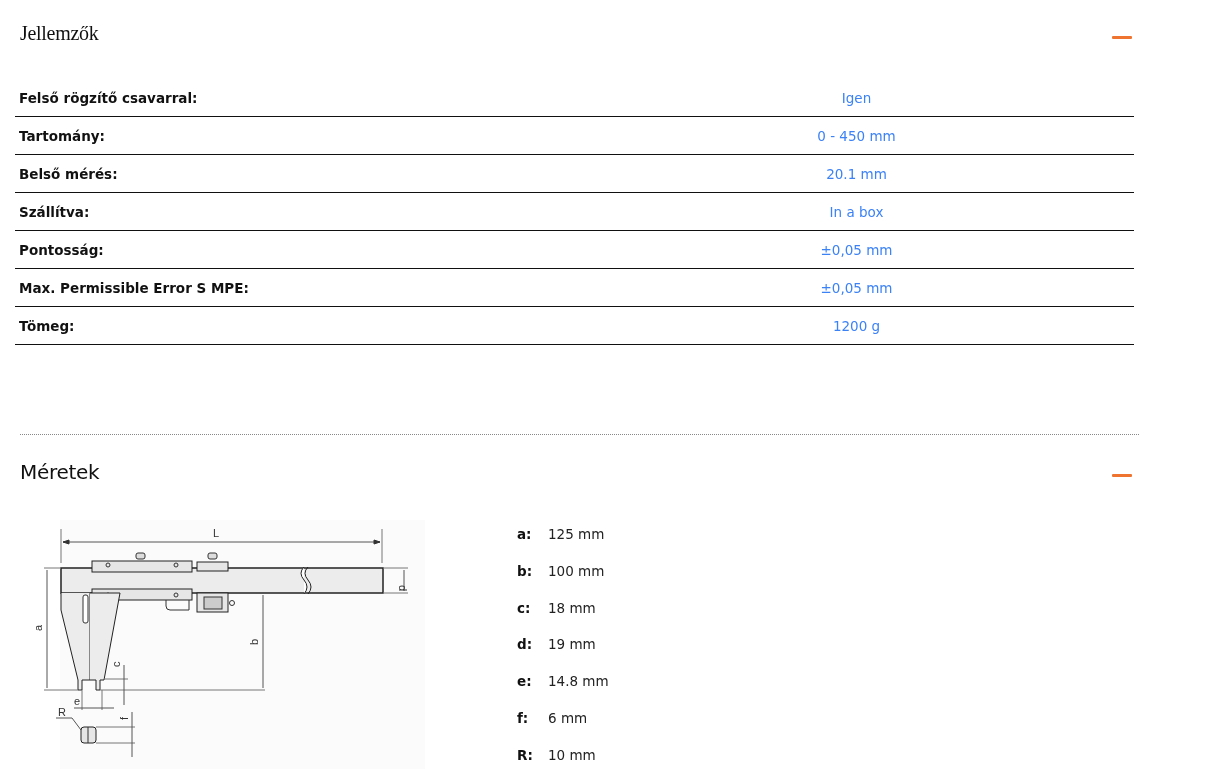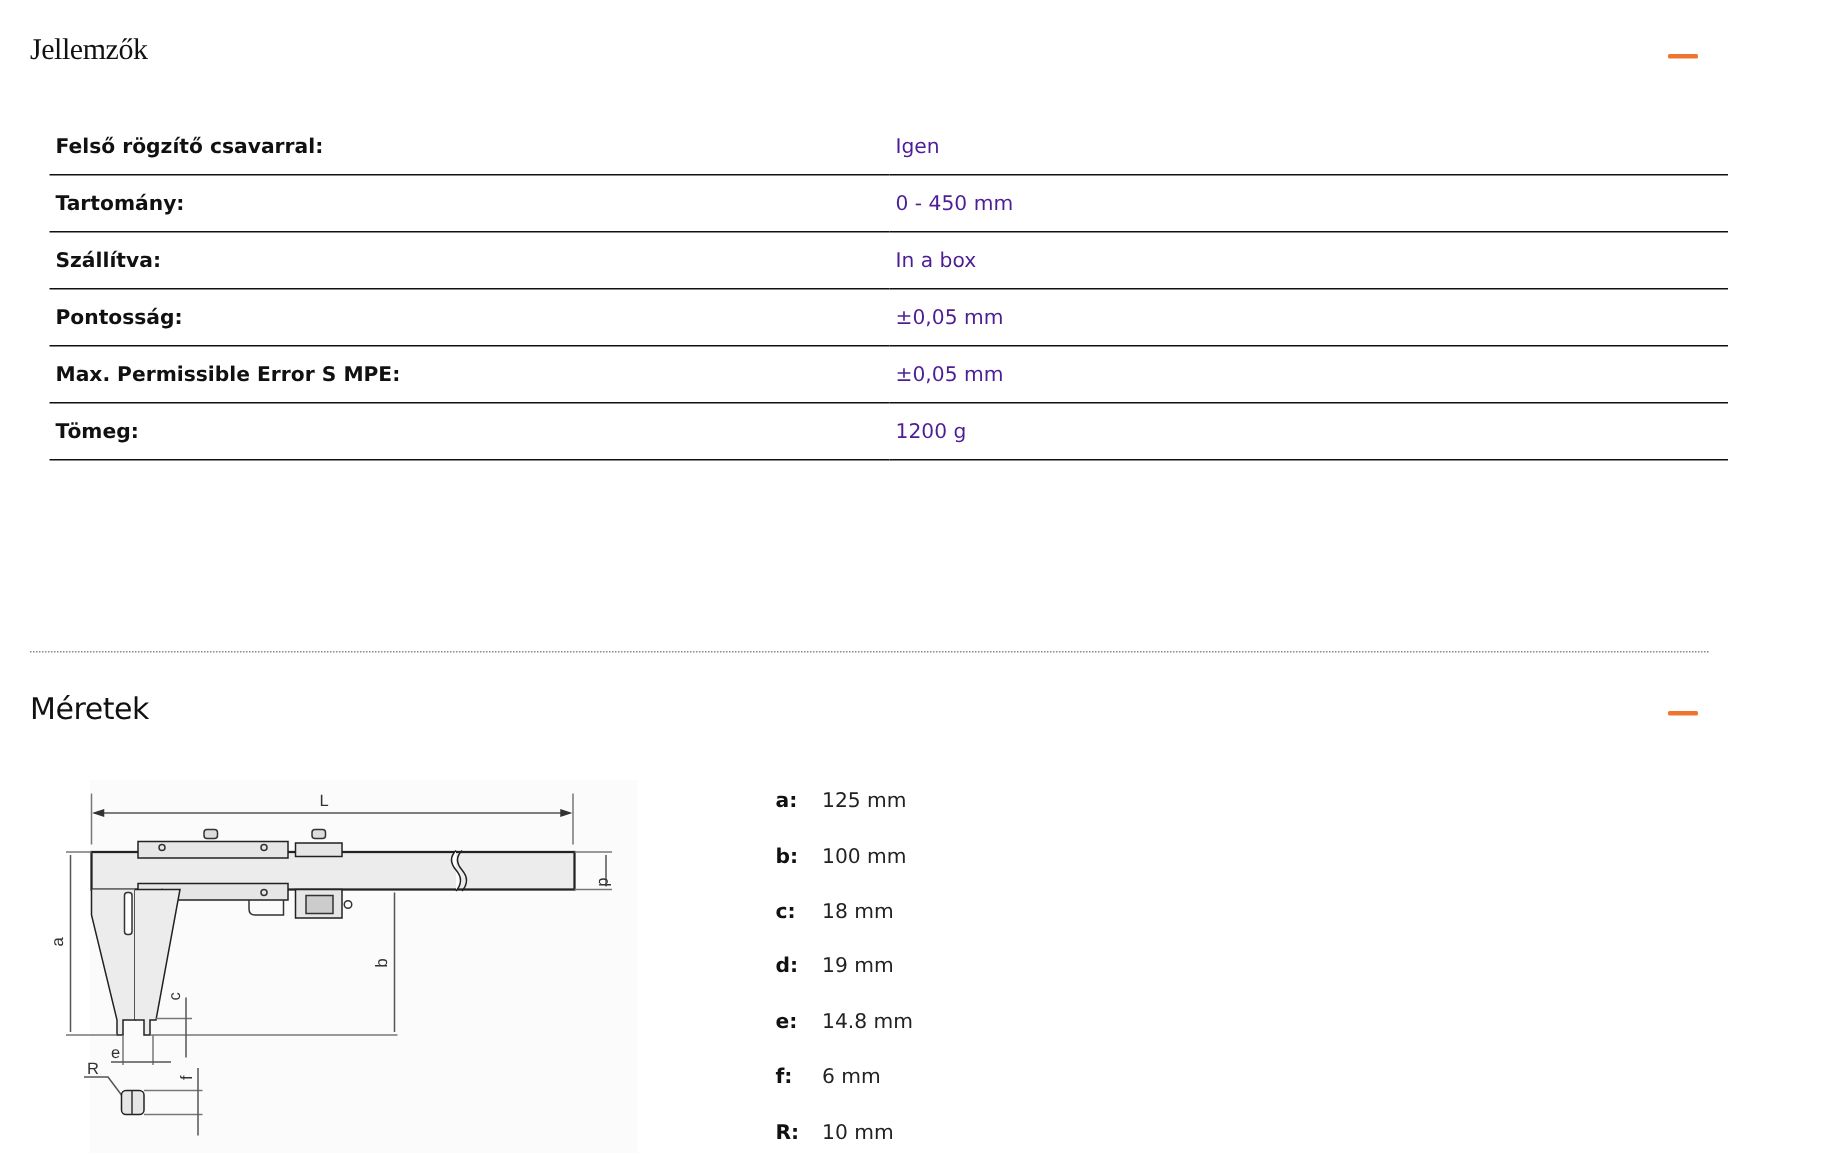--- a/index.html
+++ b/index.html
@@ -7,25 +7,25 @@
   body { font-family: "DejaVu Sans", "Liberation Sans", sans-serif; color: #111; position: relative; }
 
   .section-header { position: absolute; left: 20px; width: 1119px; height: 30px; }
   .section-title { position: absolute; left: 0; top: 0; font-size: 20px; font-weight: normal; color: #111; letter-spacing: -0.3px; }
   .collapse-btn { position: absolute; right: 6px; top: 12px; width: 22px; height: 8px; cursor: pointer; }
   .collapse-btn .bar { position: absolute; left: 1px; top: 2px; width: 20px; height: 3px; background: #ef7430; border-radius: 1px; }
 
   #sec1-header { top: 22px; font-family: Liberation Serif, serif; }
   #sec2-header { top: 460px; text-align: right; }
 
-  .spec-table { position: absolute; left: 33px; top: 78px; width: 1119px; border-collapse: collapse; }
+  .spec-table { position: absolute; left: 15px; top: 78px; width: 1119px; border-collapse: collapse; }
   .spec-row { height: 38px; border-bottom: 1.5px solid #111; }
   .spec-row td { font-size: 13.5px; vertical-align: middle; padding-top: 2px; }
   .spec-key { width: 560px; padding-left: 4px; font-weight: bold; color: #111; }
-  .spec-val { padding-left: 4px; color: #4c1d95; }
+  .spec-val { padding-left: 4px; color: #3b82f6; text-align: center; }
 
   .divider { position: absolute; left: 20px; top: 434px; width: 1119px; border-top: 1.5px dotted #888; }
 
   .diagram { position: absolute; left: 20px; top: 515px; width: 410px; height: 254px; }
   .diagram svg { display: block; }
 
   .dims { position: absolute; left: 517px; top: 526px; }
   .dim-row { height: 36.8px; font-size: 13.5px; display: flex; }
   .dim-key { font-weight: bold; width: 20px; color: #111; }
   .dim-val { color: #222; margin-left: 11px; }
@@ -42,20 +42,24 @@
 
 <table class="spec-table">
   <tbody>
     <tr class="spec-row">
       <td class="spec-key">Felső rögzítő csavarral:</td>
       <td class="spec-val">Igen</td>
     </tr>
     <tr class="spec-row">
       <td class="spec-key">Tartomány:</td>
       <td class="spec-val">0 - 450 mm</td>
+    </tr>
+    <tr class="spec-row">
+      <td class="spec-key">Belső mérés:</td>
+      <td class="spec-val">20.1 mm</td>
     </tr>
     <tr class="spec-row">
       <td class="spec-key">Szállítva:</td>
       <td class="spec-val">In a box</td>
     </tr>
     <tr class="spec-row">
       <td class="spec-key">Pontosság:</td>
       <td class="spec-val">±0,05 mm</td>
     </tr>
     <tr class="spec-row">

